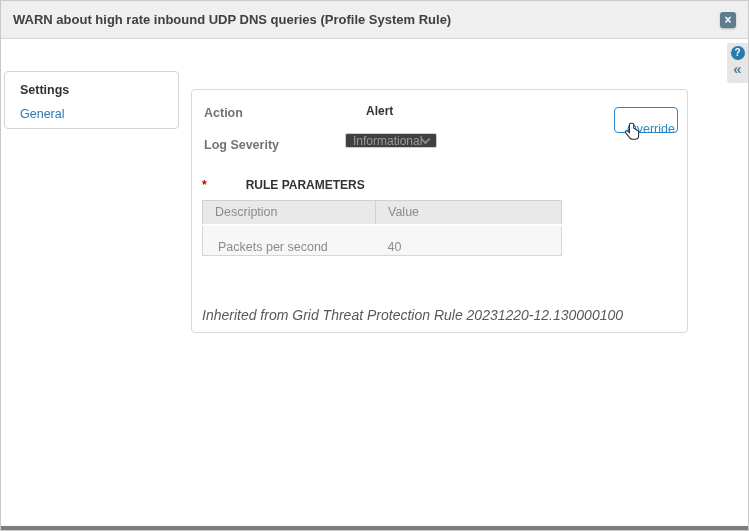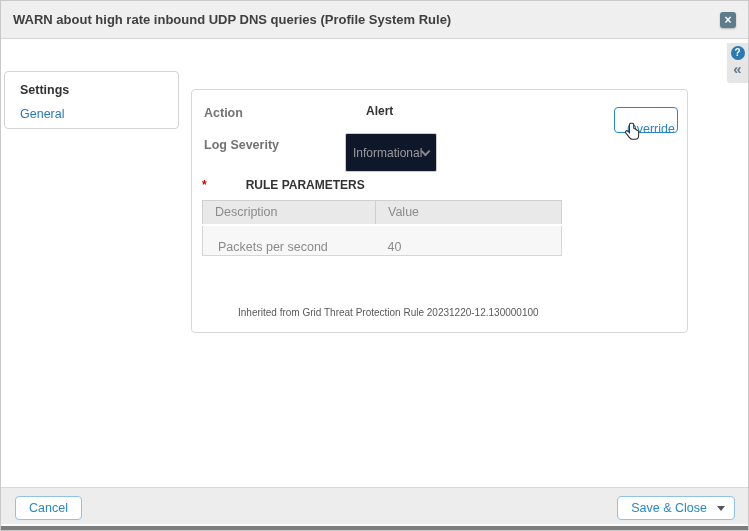--- a/index.html
+++ b/index.html
@@ -78,22 +78,22 @@
   }
   .override-btn {
     position:absolute; top:17px; right:9px; width:64px; height:20px;
     background:#fff; border:1px solid #2a87c7; border-radius:4px;
     color:#2a87c7; font-size:12.5px; font-family:"Liberation Sans",sans-serif;
     cursor:pointer; line-height:19px; text-align:center; padding:12px;
   }
   .hand-cursor { position:absolute; left:430px; top:32px; width:21px; height:21px; }
 
   .select-box {
-    position:absolute; left:153px; top:43px; width:92px; height:39px;
-    background:#0f172a; border:1px solid #cbcbcb; border-radius:2px;
+    position:absolute; left:153px; top:43px; width:92px; height:15px;
+    background:#404040; border:1px solid #cbcbcb; border-radius:2px;
     display:flex; align-items:center; padding:0 7px; cursor:default;
   }
   .select-box .sel-text { font-size:12px; color:#9b9b9b; flex:1; }
   .select-box .chev {
     width:7px; height:7px; border-left:2px solid #8a8a8a; border-bottom:2px solid #8a8a8a;
     transform:rotate(-45deg); margin-top:-3px;
   }
 
   .section-header { position:absolute; left:10px; top:88px; font-size:12px; font-weight:bold; }
   .section-header .req { color:#cc0000; }
@@ -108,22 +108,22 @@
     height:24px; padding:0 0 0 12px; border:1px solid #d0d0d0;
   }
   .param-table td {
     background:#f7f7f7; color:#8b8b8b; height:31px;
     padding:14px 0 0 15px; border-top:2px solid #fff;
   }
   .param-table td.val { padding-left:12px; }
   .param-table th.col-desc { width:173px; }
 
   .inherited-note {
-    position:absolute; left:10px; top:217px; font-size:10px;
-    color:#595959;margin-left:36px;
+    position:absolute; left:10px; top:217px; font-size:14px;
+    font-style:italic; color:#595959;
   }
 
   
   .footer {
     position:absolute; left:0; right:0; top:486px; height:38px;
     background:#ededed; border-top:1px solid #d8d8d8;
   }
   .btn {
     position:absolute; top:8px; height:24px; background:#fff;
     border:1px solid #8fc1e9; border-radius:4px; color:#2a87c7;
@@ -197,22 +197,15 @@
         <tr>
           <td>Packets per second</td>
           <td class="val">40</td>
         </tr>
       </tbody>
     </table>
 
     <div class="inherited-note">Inherited from Grid Threat Protection Rule 20231220-12.130000100</div>
   </div>
 
-  <div class="footer">
-    <button class="btn cancel-btn">Cancel</button>
-    <div class="btn save-close-btn">
-      <span>Save &amp; Close</span>
-      <span class="drop-arrow"></span>
-    </div>
-  </div>
 
   <div class="bottom-strip"></div>
 </div>
 
 </body></html>

